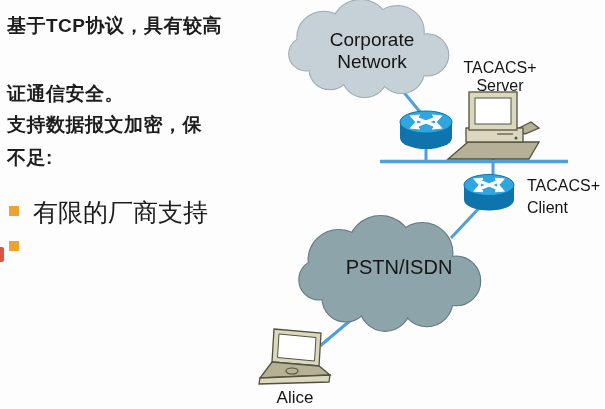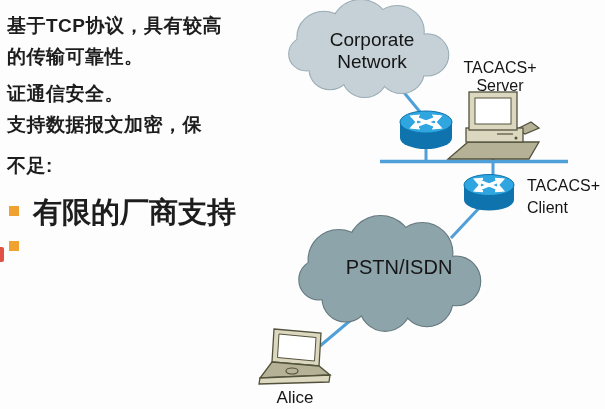--- a/index.html
+++ b/index.html
@@ -8,23 +8,23 @@
     background:#fdfdfd;
     font-family:"Liberation Sans", sans-serif;
   }
   
   .notes{position:absolute;left:7px;top:0;width:300px;color:var(--text-dark);}
   .para{position:absolute;left:0;font-size:19px;line-height:31px;font-weight:600;
         white-space:nowrap;letter-spacing:.5px;}
   .para span{display:block;}
   .p1{top:10px}
   .p2{top:78px}
-  .hd{top:150px}
+  .hd{top:142px}
   .bullet-row{position:absolute;left:0;display:flex;align-items:flex-start;
-        font-size:29px;line-height:26px;font-weight:700;white-space:nowrap;}
+        font-size:25px;line-height:26px;font-weight:400;white-space:nowrap;}
   .b1{top:199px}
   .b2{top:234px}
   .bullet-sq{flex:0 0 auto;width:10px;height:10px;background:var(--bullet);
         margin:7px 14px 0 2px;}
   .sliver{position:absolute;left:0;top:247px;width:4px;height:15px;
         background:var(--accent-sliver);border-radius:0 2px 2px 0;}
   
   .diagram{position:absolute;left:0;top:0;}
   .edge{stroke:var(--edge-blue);stroke-width:3;fill:none;}
   .bus{stroke-width:3.5;}
@@ -45,21 +45,20 @@
   .lbl-20{font-size:20px;}
   .lbl-17{font-size:17px;}
   .mid{text-anchor:middle;}
 </style>
 </head>
 <body>
 
 <div class="notes">
   <div class="para p1">
     <span>基于TCP协议，具有较高</span>
-    <span>的传输可靠性。</span>
   </div>
   <div class="para p2">
     <span>证通信安全。</span>
     <span>支持数据报文加密，保</span>
   </div>
   <div class="para hd">
     <span>不足:</span>
   </div>
   <div class="bullet-row b1">
     <span class="bullet-sq"></span>

